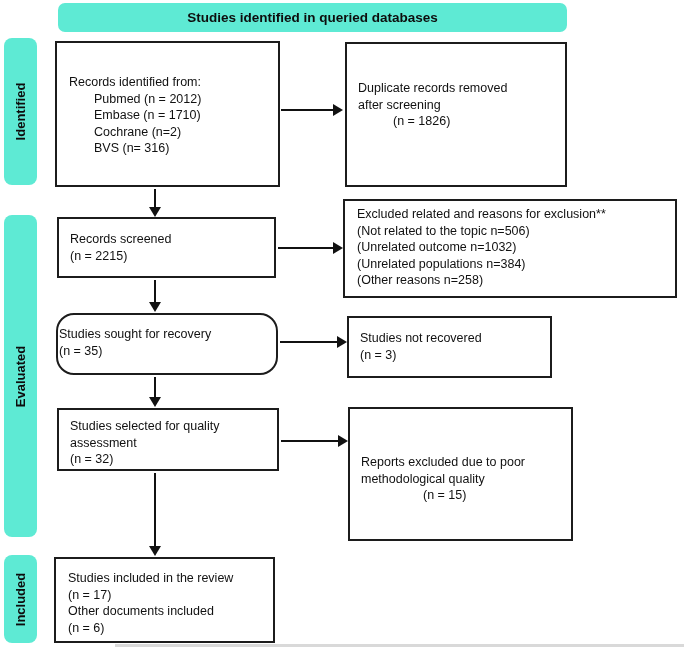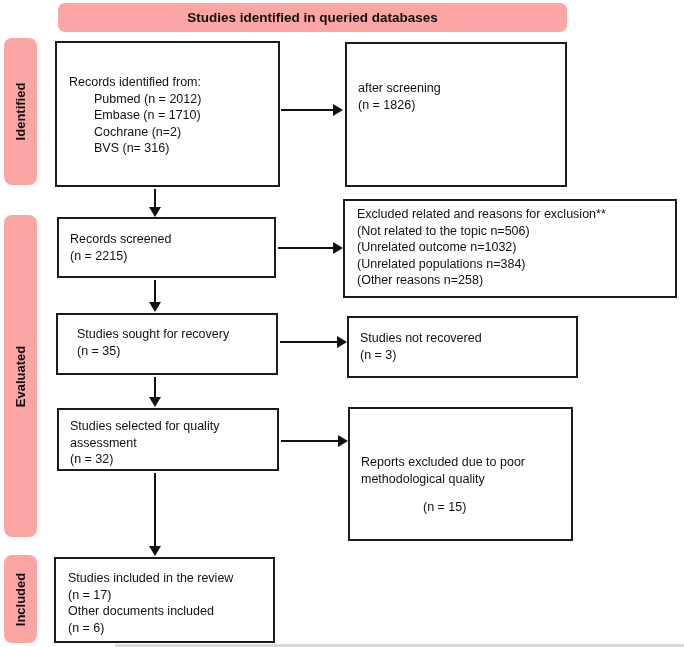--- a/index.html
+++ b/index.html
@@ -7,21 +7,21 @@
     position: relative;
     width: 684px;
     height: 647px;
     background: #ffffff;
     font-family: "Liberation Sans", sans-serif;
     color: #111111;
     overflow: hidden;
   }
   .pill {
     position: absolute;
-    background: #fca5a5;
+    background: #5eead4;
     border-radius: 7px;
   }
   .header-pill {
     left: 58px; top: 3px; width: 509px; height: 29px;
     display: flex; align-items: center; justify-content: center;
     font-weight: bold; font-size: 13.5px; color: #0d0d0d;
   }
   .stage-pill {
     left: 4px; width: 33px;
     display: flex; align-items: center; justify-content: center;
@@ -85,57 +85,58 @@
 
   <div class="box" style="left:55px;top:41px;width:225px;height:146px;padding:31px 4px 0 12px;">
     <div class="bl">Records identified from:</div>
     <div class="bl ind">Pubmed (n = 2012)</div>
     <div class="bl ind">Embase (n = 1710)</div>
     <div class="bl ind">Cochrane (n=2)</div>
     <div class="bl ind">BVS (n= 316)</div>
   </div>
 
   <div class="box" style="left:345px;top:42px;width:222px;height:145px;padding:36px 6px 0 11px;">
+    <div class="bl">Duplicate records removed</div>
     <div class="bl">after screening</div>
-    <div class="bl" style="">(n = 1826)</div>
+    <div class="bl" style="margin-left:35px;">(n = 1826)</div>
   </div>
 
   <div class="box" style="left:57px;top:217px;width:219px;height:61px;padding:12px 6px 0 11px;">
     <div class="bl">Records screened</div>
     <div class="bl">(n = 2215)</div>
   </div>
 
   <div class="box" style="left:343px;top:199px;width:334px;height:99px;padding:5px 6px 0 12px;">
     <div class="bl">Excluded related and reasons for exclusion**</div>
     <div class="bl">(Not related to the topic n=506)</div>
     <div class="bl">(Unrelated outcome n=1032)</div>
     <div class="bl">(Unrelated populations n=384)</div>
     <div class="bl">(Other reasons n=258)</div>
   </div>
 
-  <div class="box" style="left:56px;top:313px;width:222px;height:62px;padding:11px 6px 0 19px;">
+  <div class="box" style="left:56px;top:313px;width:222px;height:62px;padding:11px 6px 0 1px;border-radius:18px;">
     <div class="bl">Studies sought for recovery</div>
     <div class="bl">(n = 35)</div>
   </div>
 
-  <div class="box" style="left:347px;top:316px;width:231px;height:62px;padding:12px 22px 0 11px;">
+  <div class="box" style="left:347px;top:316px;width:205px;height:62px;padding:12px 22px 0 11px;">
     <div class="bl">Studies not recovered</div>
     <div class="bl">(n = 3)</div>
   </div>
 
   <div class="box" style="left:57px;top:408px;width:222px;height:63px;padding:8px 6px 0 11px;">
     <div class="bl">Studies selected for quality</div>
     <div class="bl">assessment</div>
     <div class="bl">(n = 32)</div>
   </div>
 
   <div class="box" style="left:348px;top:407px;width:225px;height:134px;padding:45px 6px 8px 11px;">
     <div class="bl">Reports excluded due to poor</div>
     <div class="bl">methodological quality</div>
-    <div class="bl" style="margin-left:62px;margin-top:12px;">(n = 15)</div>
+    <div class="bl" style="margin-left:62px;">(n = 15)</div>
   </div>
 
   <div class="box" style="left:54px;top:557px;width:221px;height:86px;padding:11px 6px 0 12px;">
     <div class="bl">Studies included in the review</div>
     <div class="bl">(n = 17)</div>
     <div class="bl">Other documents included</div>
     <div class="bl">(n = 6)</div>
   </div>
 
   <div class="line-h" style="left:281px;top:109px;width:53px;"></div>

